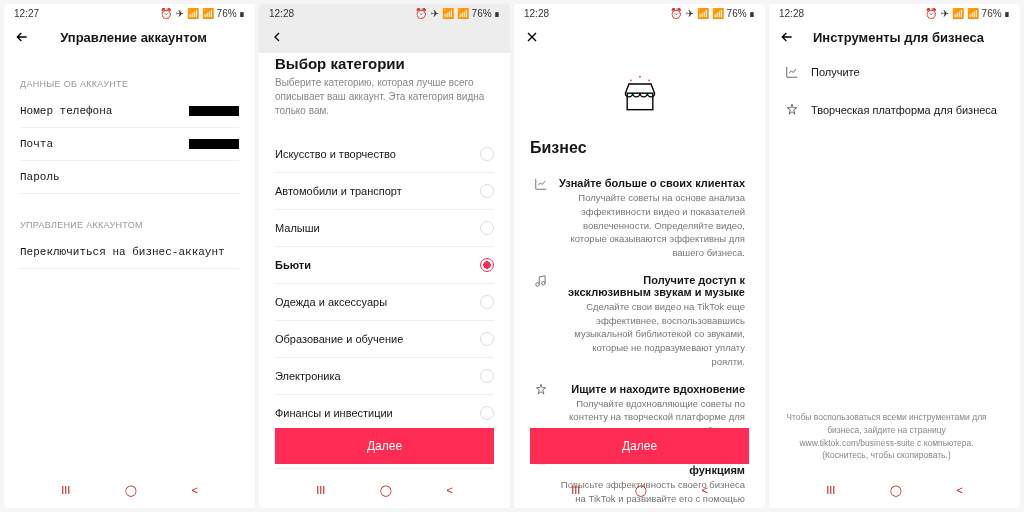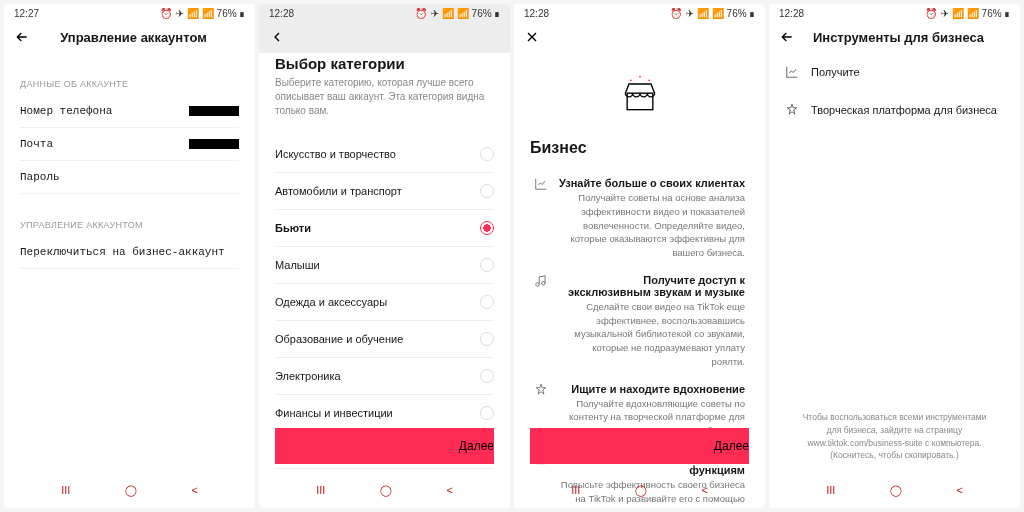--- a/index.html
+++ b/index.html
@@ -15,33 +15,33 @@
   .section-label { color: #999; font-size: 9px; text-transform: uppercase; margin: 26px 0 6px; letter-spacing: 0.3px; }
   .row { display: flex; justify-content: space-between; align-items: center; padding: 10px 0; font-size: 11px; border-bottom: 0.5px solid #f0f0f0; font-family: Liberation Mono, monospace; }
   .row .blackbox { width: 50px; height: 10px; background: #000; }
   .heading { font-size: 15px; font-weight: 700; margin-top: 2px; }
   .subtext { color: #888; font-size: 10px; margin-top: 4px; line-height: 1.4; }
   .catlist { margin-top: 18px; }
   .catitem { display: flex; justify-content: space-between; align-items: center; padding: 11px 0; border-bottom: 0.5px solid #eee; font-size: 11px; }
   .catitem.selected { font-weight: 700; }
   .radio { width: 14px; height: 14px; border: 1.5px solid #ddd; border-radius: 50%; }
   .radio.selected { border-color: #fe2c55; background: radial-gradient(circle, #fe2c55 42%, #fff 46%); }
-  .btn-primary { position: absolute; bottom: 44px; left: 16px; right: 16px; background: #fe2c55; color: #000000; text-align: right; padding: 11px 0; font-size: 12px; font-weight: 500; cursor: pointer; }
+  .btn-primary { position: absolute; bottom: 44px; left: 16px; right: 16px; background: #fe2c55; color: #ffffff; text-align: center; padding: 11px 0; font-size: 12px; font-weight: 500; cursor: pointer; }
   .navbar { position: absolute; bottom: 0; left: 0; right: 0; height: 36px; display: flex; justify-content: space-around; align-items: center; padding: 0 30px; }
   .navbar span { color: #b91c1c; font-size: 11px; }
   .bizicon { text-align: center; margin-top: 20px; }
   .bizicon svg { width: 44px; height: 44px; }
   .biztitle { text-align: left; font-size: 16px; font-weight: 700; margin-top: 20px; margin-bottom: 20px; }
   .feature { display: flex; gap: 10px; margin-bottom: 14px; padding: 0 4px; text-align: right; }
   .feature .icon { width: 14px; flex-shrink: 0; color: #666; }
   .feature .text .ft { font-weight: 600; font-size: 11px; margin-bottom: 2px; }
   .feature .text .fd { color: #777; font-size: 9.5px; line-height: 1.45; }
   .toolitem { display: flex; align-items: center; gap: 12px; padding: 12px 0; font-size: 11px; }
   .toolitem .icon { width: 14px; height: 14px; color: #555; }
-  .footer-note { position: absolute; bottom: 46px; left: 12px; right: 28px; text-align: center; font-size: 8.5px; color: #888; line-height: 1.5; margin-left: 16px; }
+  .footer-note { position: absolute; bottom: 46px; left: 12px; right: 28px; text-align: center; font-size: 8.5px; color: #888; line-height: 1.5; }
   .phone.gray .statusbar, .phone.gray .header { background: #ededed; }
 </style>
 </head>
 <body>
 
 <div class="phone">
   <div class="statusbar">
     <span>12:27</span>
     <span class="right">
         <span>⏰ ✈ 📶 📶</span> 
@@ -103,27 +103,27 @@
     <div class="subtext">Выберите категорию, которая лучше всего описывает ваш аккаунт. Эта категория видна только вам.</div>
     <div class="catlist" id="catlist">
         <div class="catitem">
           <span>Искусство и творчество</span>
           <span class="radio"></span>
         </div>
         <div class="catitem">
           <span>Автомобили и транспорт</span>
           <span class="radio"></span>
         </div>
+        <div class="catitem">
+          <span>Малыши</span>
+          <span class="radio"></span>
+        </div>
         <div class="catitem selected">
           <span>Бьюти</span>
           <span class="radio selected"></span>
-        </div>
-        <div class="catitem">
-          <span>Малыши</span>
-          <span class="radio"></span>
         </div>
         <div class="catitem">
           <span>Одежда и аксессуары</span>
           <span class="radio"></span>
         </div>
         <div class="catitem">
           <span>Образование и обучение</span>
           <span class="radio"></span>
         </div>
         <div class="catitem">

